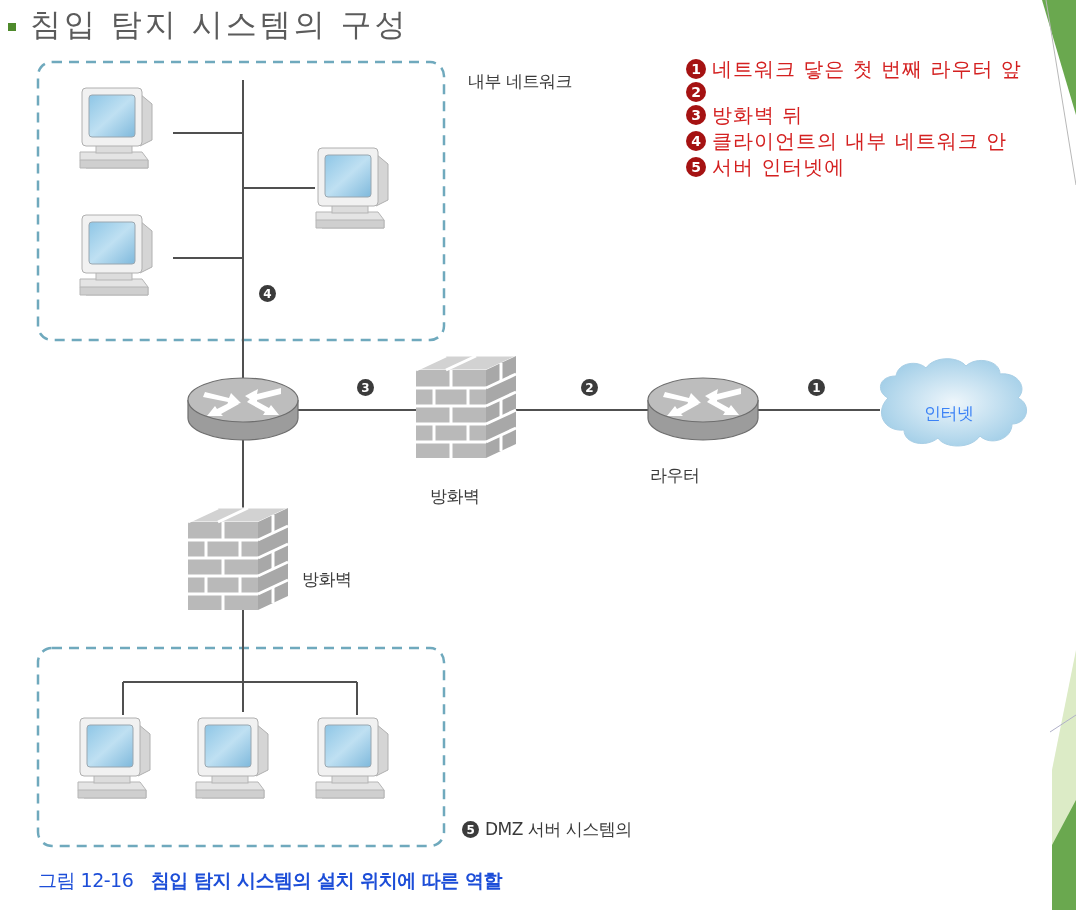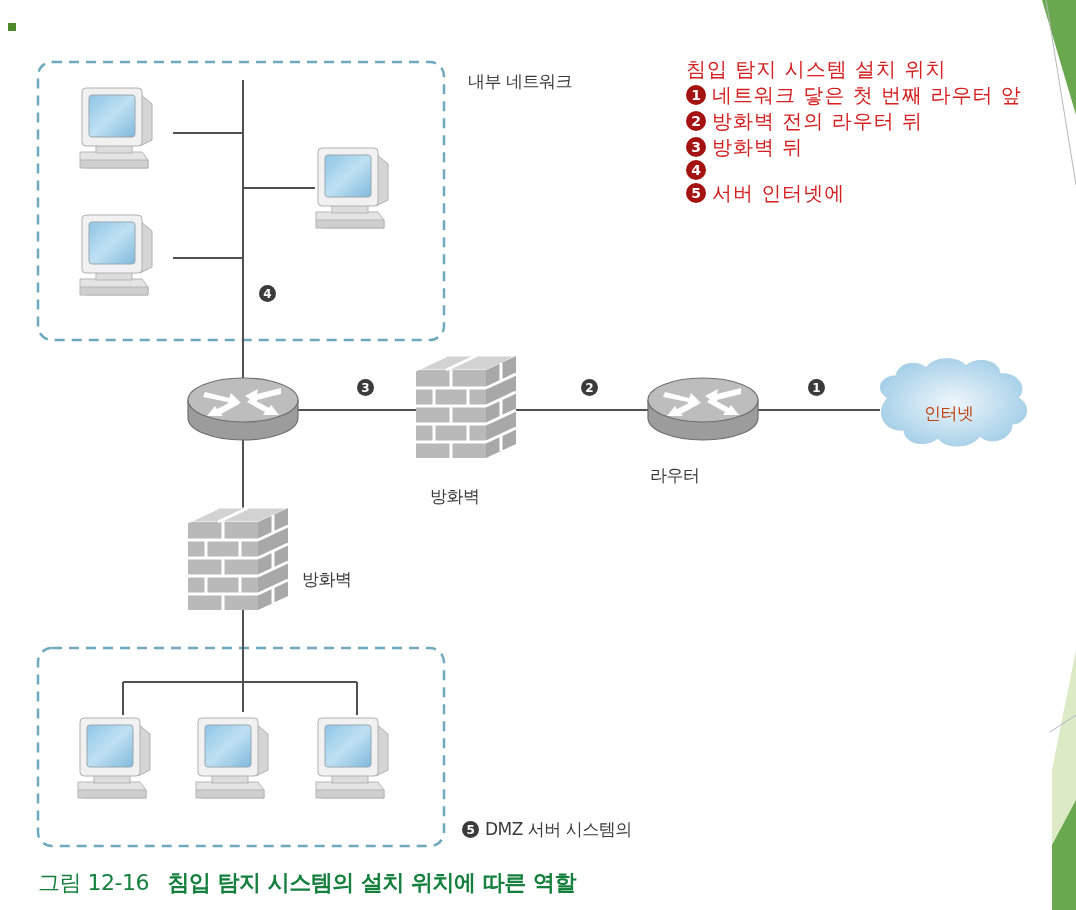--- a/index.html
+++ b/index.html
@@ -24,37 +24,38 @@
     font-size: 12px; font-weight: bold; display: flex; align-items: center; justify-content: center;
     font-family: "DejaVu Sans", sans-serif;
   }
   #legend { left: 686px; top: 56px; color: #d42020; font-size: 20px; line-height: 26px; letter-spacing: 1px; }
   #legend .row { display: flex; align-items: center; white-space: nowrap; }
   #legend .num {
     width: 20px; height: 20px; border-radius: 50%; background: #a51212; color: #fff;
     font-size: 14px; font-weight: bold; display: inline-flex; align-items: center; justify-content: center;
     margin-right: 6px; letter-spacing: 0;
   }
-  #caption { left: 38px; top: 868px; font-size: 22px; color: #15803d; white-space: nowrap; letter-spacing: -0.5px; }
+  #caption { left: 38px; top: 868px; font-size: 19px; color: #1d4ed8; white-space: nowrap; letter-spacing: -0.5px; }
   #caption-bold { font-weight: bold; margin-left: 12px; }
   #dmz-label { display: flex; align-items: center; gap: 6px; }
 </style>
 </head>
 <body>
 
 <svg class="abs" style="left:0;top:0" width="1076" height="910">
   <polygon points="1042,0 1076,0 1076,115" fill="#6aa84f"></polygon>
   <line x1="1046" y1="0" x2="1076" y2="185" stroke="#b8b8b8" stroke-width="1"></line>
   <polygon points="1076,650 1052,770 1052,910 1076,910" fill="#dcebc6"></polygon>
   <polygon points="1076,800 1052,845 1052,910 1076,910" fill="#6aa84f"></polygon>
   <line x1="1050" y1="732" x2="1076" y2="715" stroke="#b0b0c8" stroke-width="1"></line>
 </svg>
 
 <div id="slide-title" class="abs">
   <span id="title-bullet"></span>
+  <span>침입 탐지 시스템의 구성</span>
 </div>
 
 <svg id="diagram" class="abs" width="1040" height="910">
   <defs>
     <linearGradient id="scr" x1="0" y1="0" x2="1" y2="1">
       <stop offset="0" stop-color="#8ec6e6"></stop>
       <stop offset="0.5" stop-color="#bfe0f2"></stop>
       <stop offset="1" stop-color="#7fb9dc"></stop>
     </linearGradient>
     <radialGradient id="cloudg" cx="0.5" cy="0.5" r="0.6">
@@ -153,48 +154,47 @@
 
   <g>
     <path d="M888,398 C876,392 878,376 896,376 C898,362 918,360 926,368 C934,356 958,356 966,366 C976,356 1000,360 1000,374 C1018,372 1028,388 1018,398 C1032,404 1028,424 1012,424 C1012,440 990,446 980,436 C970,450 944,448 938,438 C926,448 904,444 904,430 C884,432 874,412 888,398 Z" fill="url(#cloudg)" stroke="#a9cfe6" stroke-width="1"></path>
   </g>
 </svg>
 
 <div class="abs lbl" style="left:468px;top:70px">내부 네트워크</div>
 <div class="abs lbl" style="left:650px;top:464px">라우터</div>
 <div class="abs lbl" style="left:430px;top:485px">방화벽</div>
 <div class="abs lbl" style="left:302px;top:568px">방화벽</div>
-<div class="abs lbl" style="left:924px;top:402px;color:#c2410c">인터넷</div>
+<div class="abs lbl" style="left:924px;top:402px;color:#3b82f6">인터넷</div>
 
 <div class="abs marker" style="left:808px;top:379px">1</div>
 <div class="abs marker" style="left:581px;top:379px">2</div>
 <div class="abs marker" style="left:357px;top:379px">3</div>
 <div class="abs marker" style="left:259px;top:285px">4</div>
 
 <div id="dmz-label" class="abs lbl" style="left:462px;top:818px">
   <span class="marker">5</span>
   <span>DMZ 서버 시스템의</span>
 </div>
 
 <div id="legend" class="abs">
-  <div class="row">침입 탐지 시스템 설치 위치</div>
   <div class="row">
     <span class="num">1</span>
     <span>네트워크 닿은 첫 번째 라우터 앞</span>
   </div>
   <div class="row">
     <span class="num">2</span>
-    <span>방화벽 전의 라우터 뒤</span>
   </div>
   <div class="row">
     <span class="num">3</span>
     <span>방화벽 뒤</span>
   </div>
   <div class="row">
     <span class="num">4</span>
+    <span>클라이언트의 내부 네트워크 안</span>
   </div>
   <div class="row">
     <span class="num">5</span>
     <span>서버 인터넷에</span>
   </div>
 </div>
 
 <div id="caption" class="abs">
   <span>그림 12-16</span>
   <span id="caption-bold">침입 탐지 시스템의 설치 위치에 따른 역할</span>

